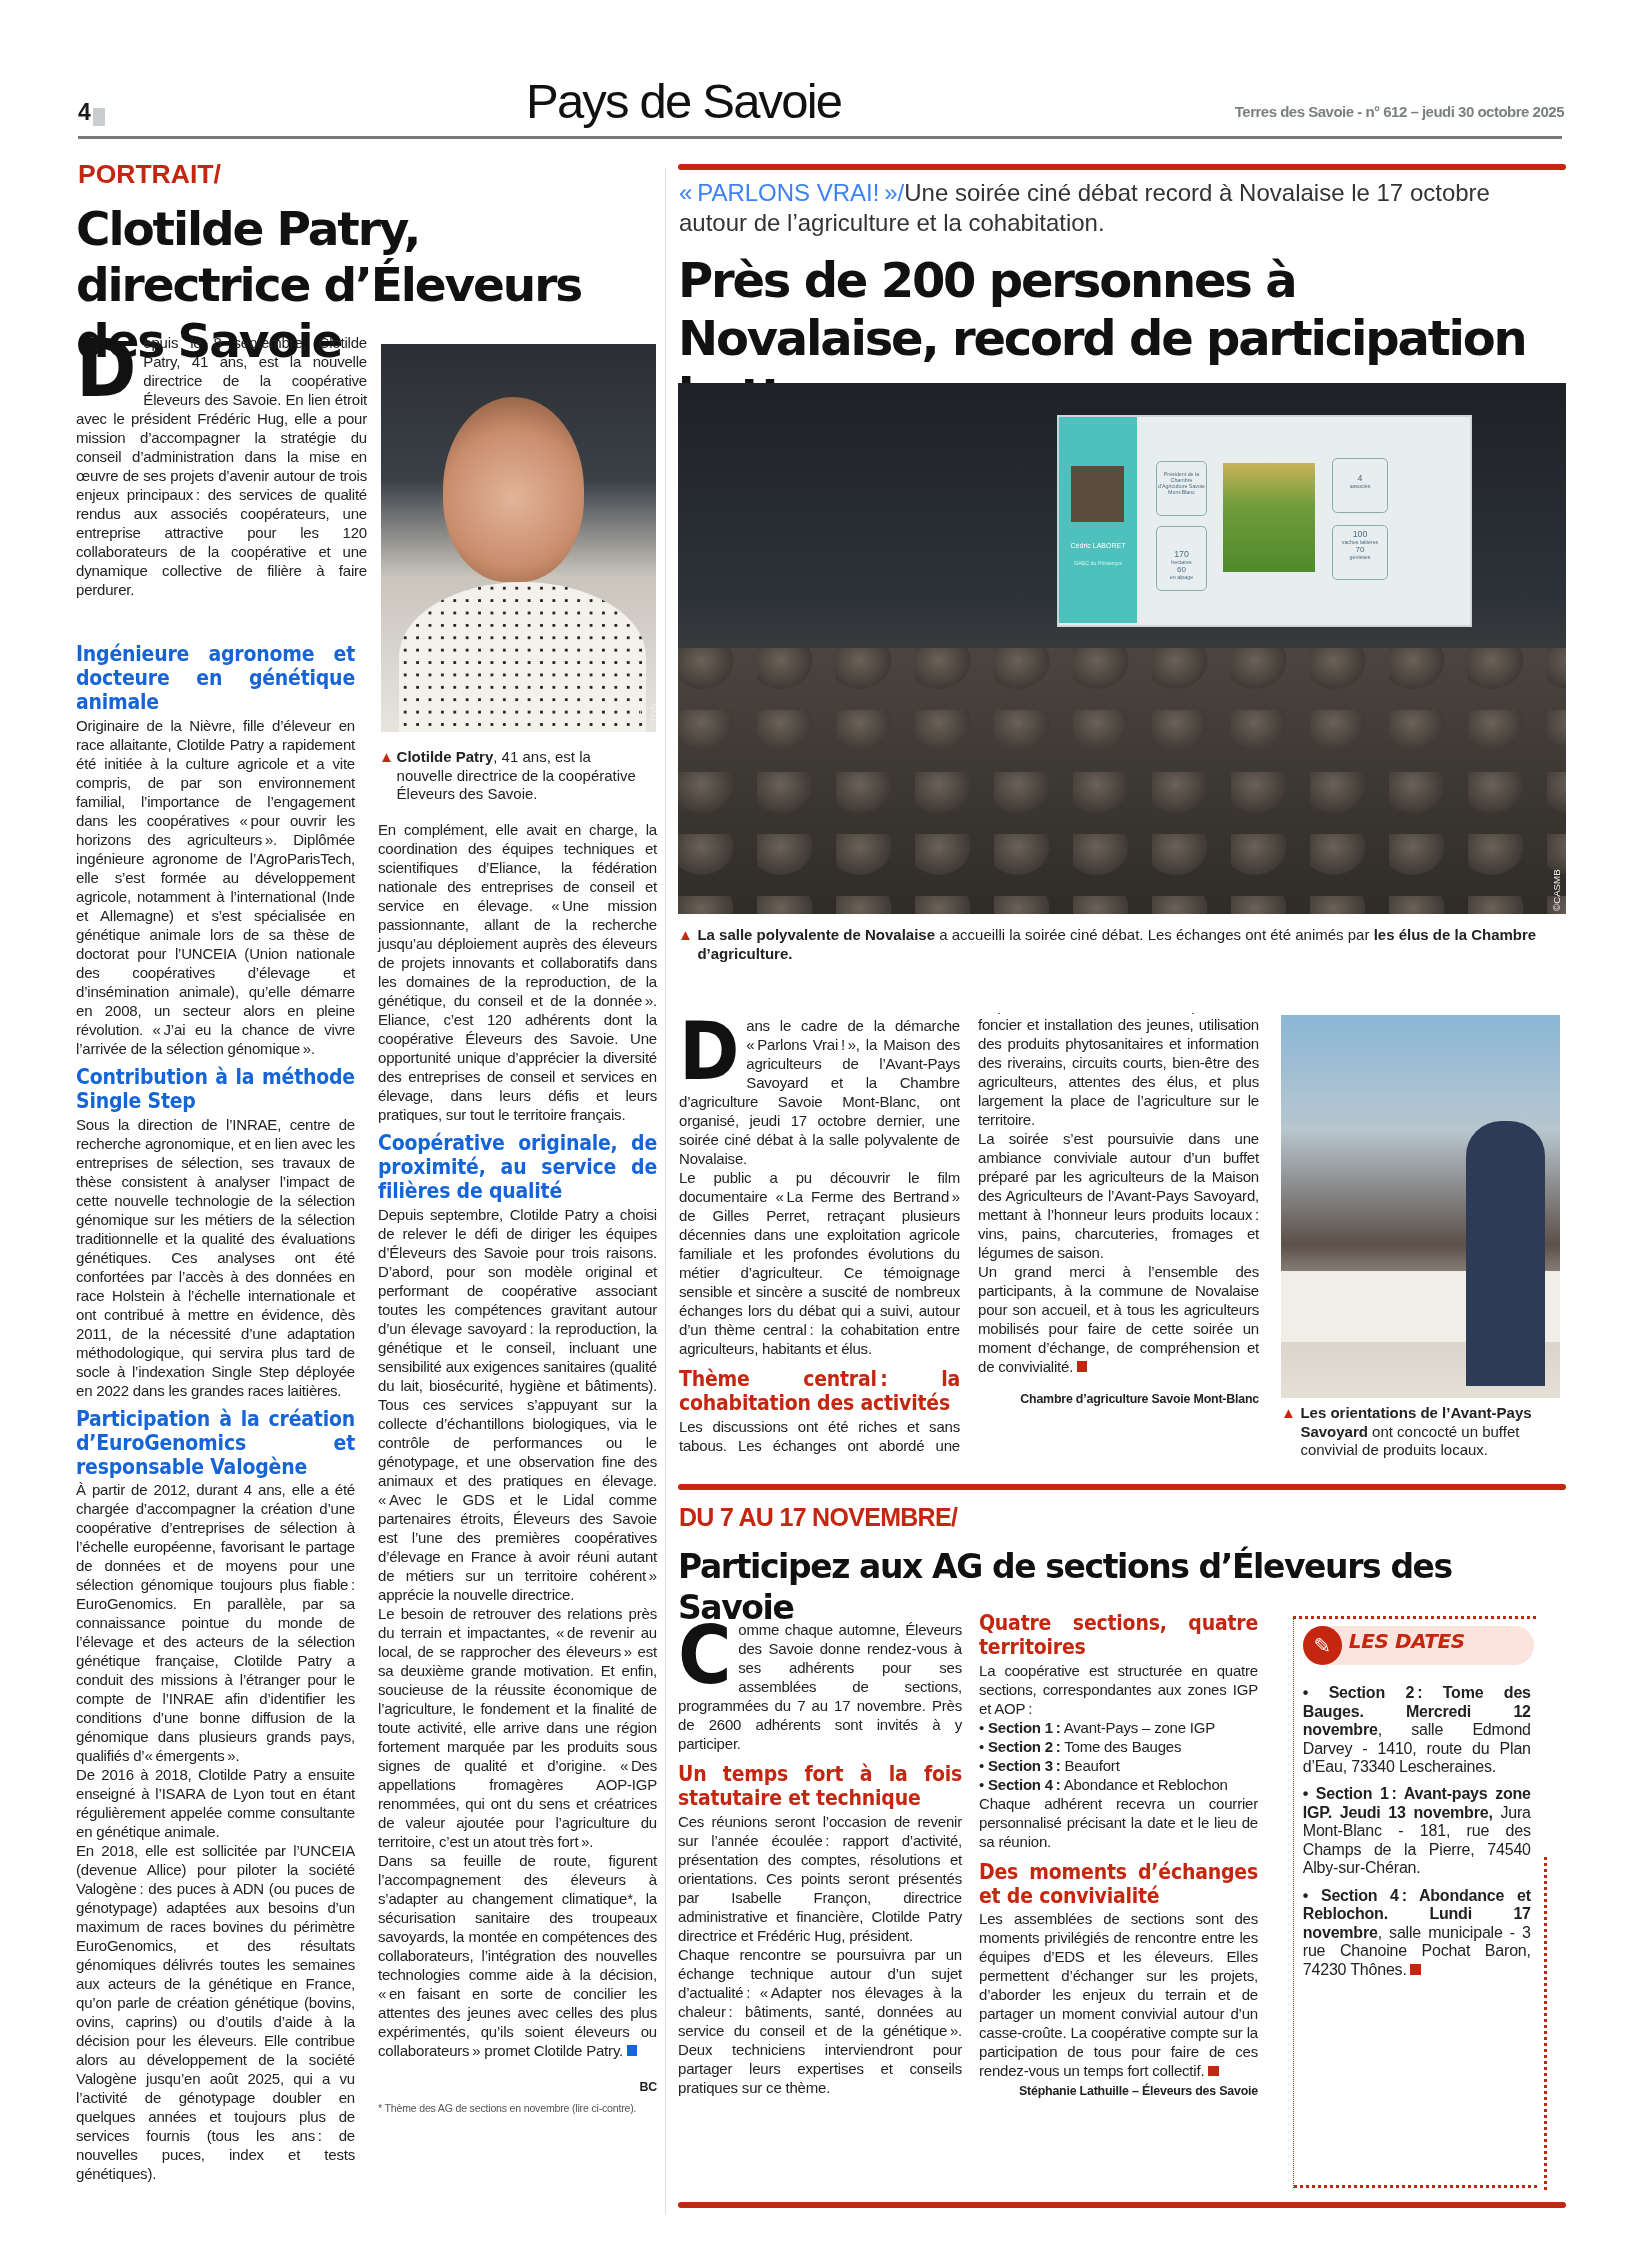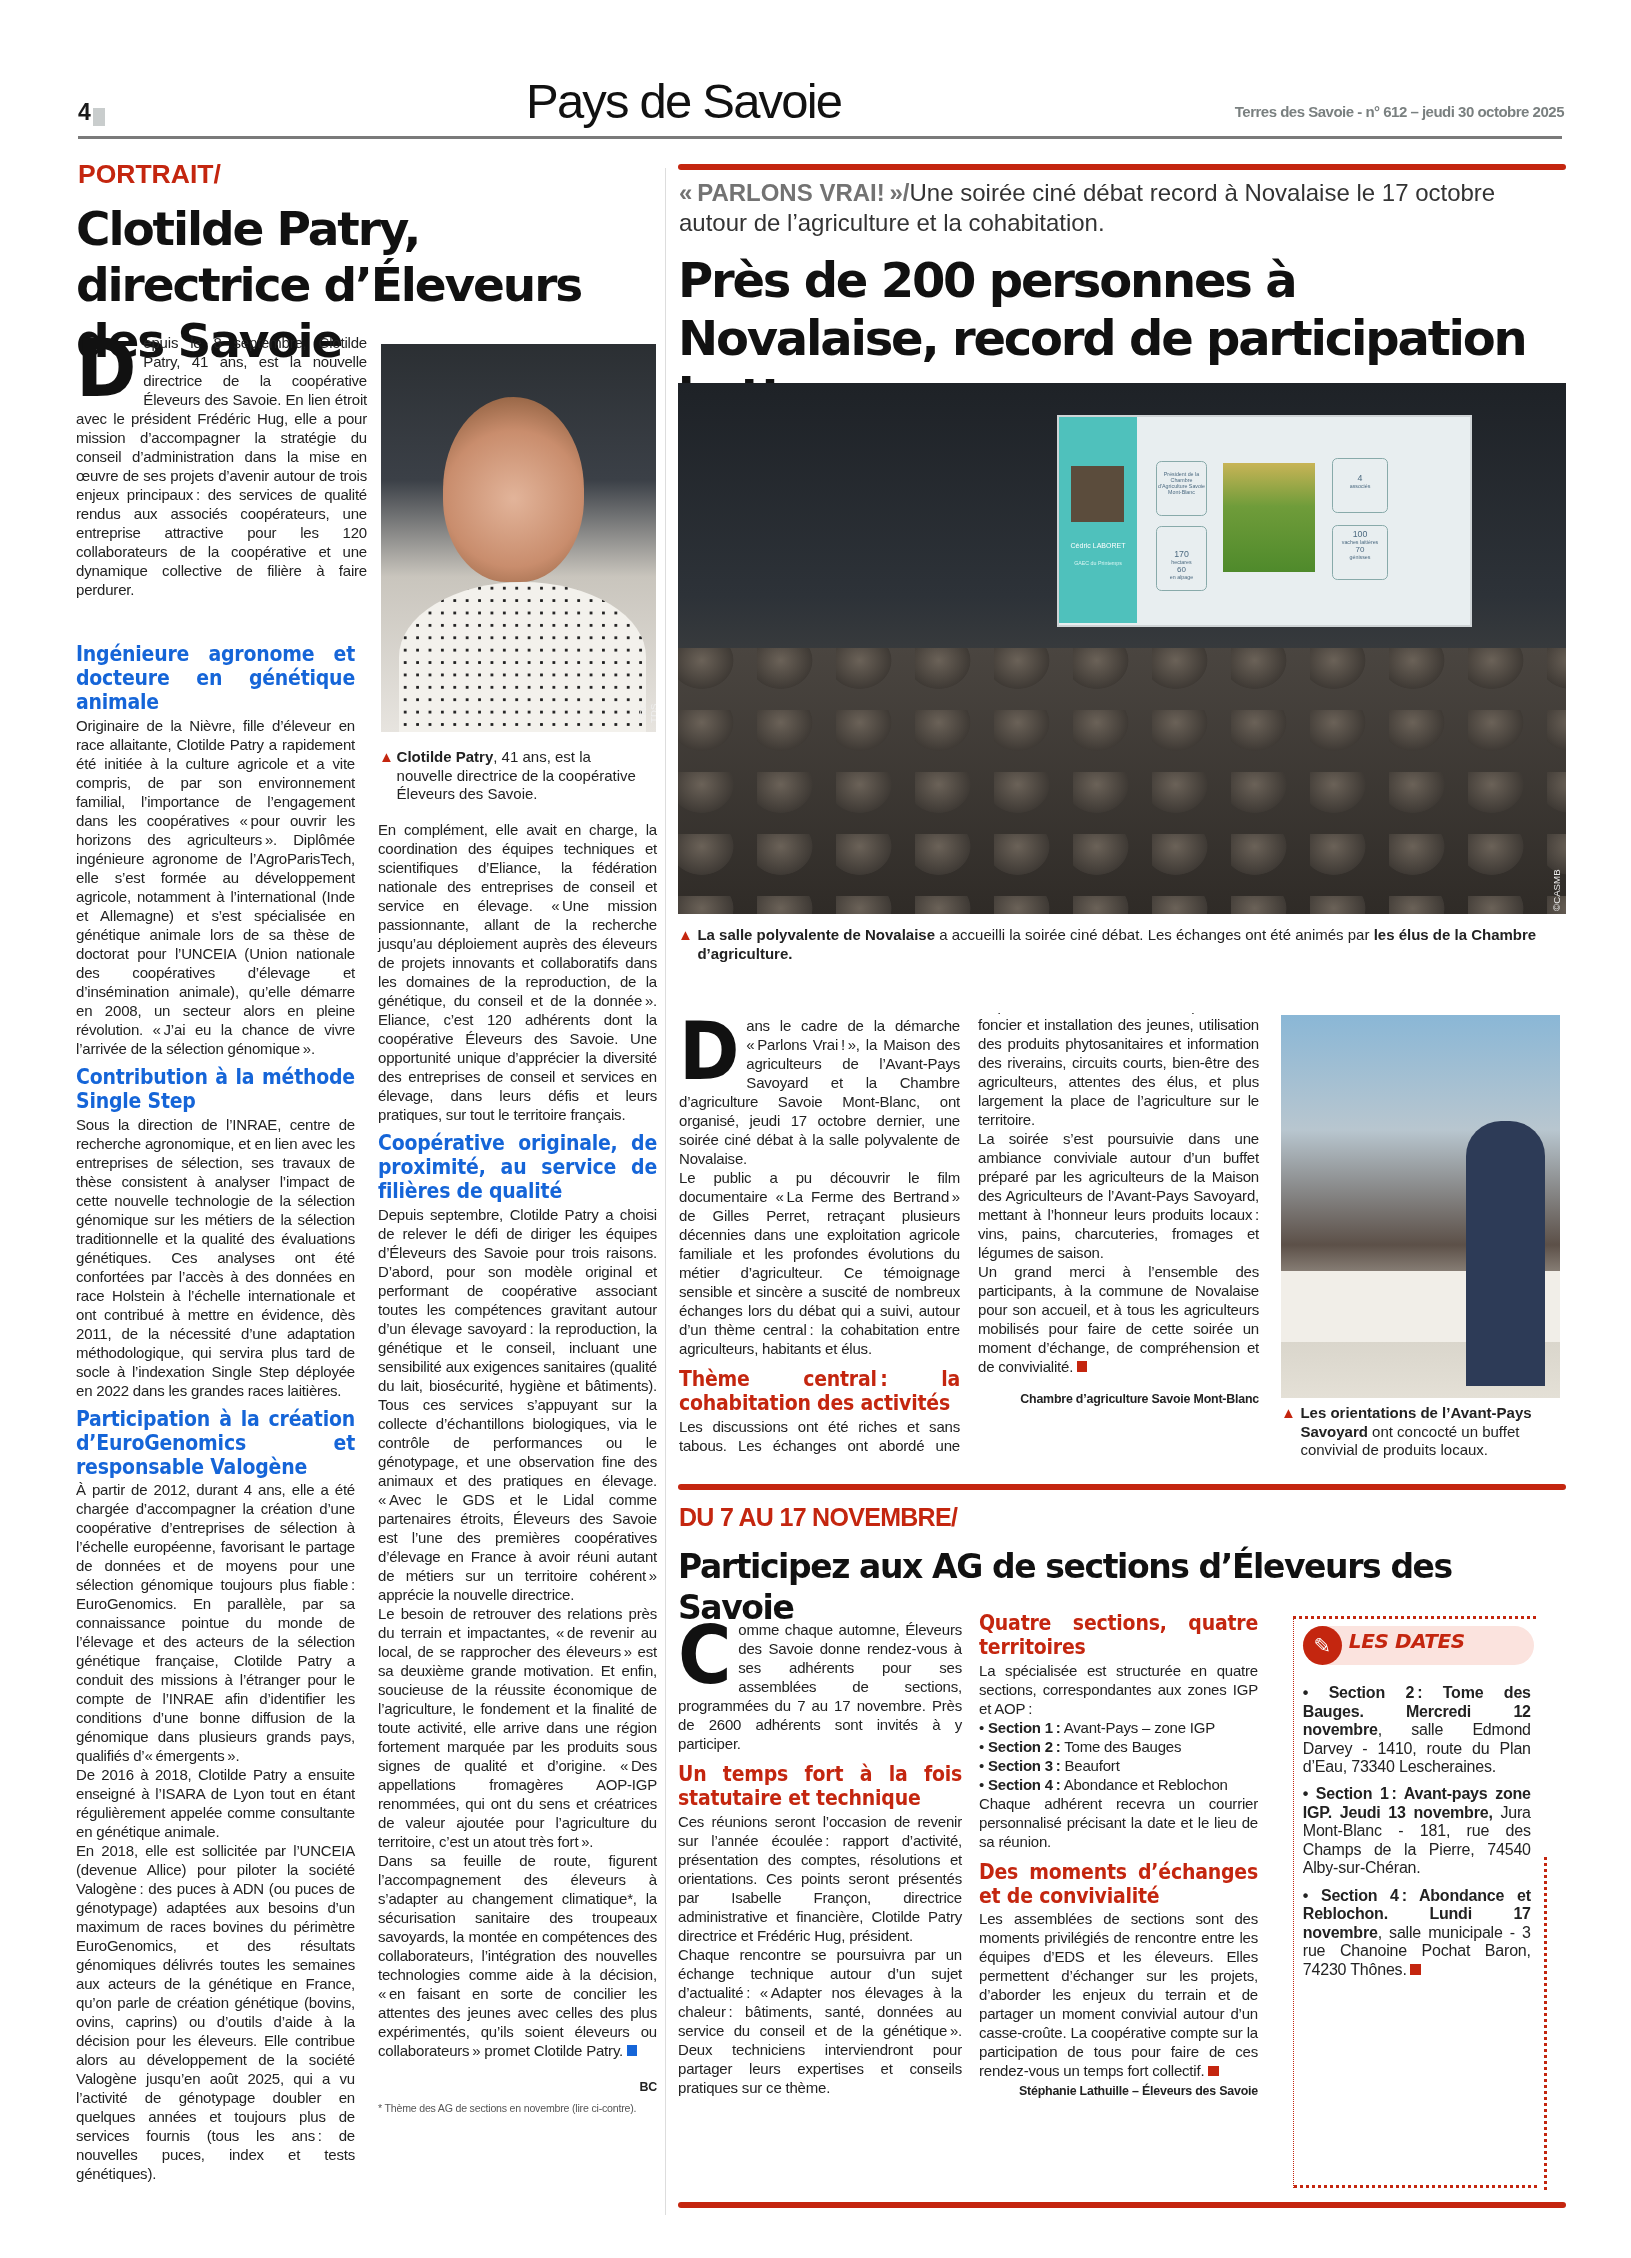--- a/index.html
+++ b/index.html
@@ -66,21 +66,21 @@
   <p>Le besoin de retrouver des relations près du terrain et impactantes, « de revenir au local, de se rapprocher des éleveurs » est sa deuxième grande motivation. Et enfin, soucieuse de la réussite économique de l’agriculture, le fondement et la finalité de toute activité, elle arrive dans une région fortement marquée par les produits sous signes de qualité et d’origine. « Des appellations fromagères AOP-IGP renommées, qui ont du sens et créatrices de valeur ajoutée pour l’agriculture du territoire, c’est un atout très fort ».</p>
   <p><span>Dans sa feuille de route, figurent l’accompagnement des éleveurs à s’adapter au changement climatique*, la sécurisation sanitaire des troupeaux savoyards, la montée en compétences des collaborateurs, l’intégration des nouvelles technologies comme aide à la décision, « en faisant en sorte de concilier les attentes des jeunes avec celles des plus expérimentés, qu’ils soient éleveurs ou collaborateurs » promet Clotilde Patry.</span><span class="endsq" style="background:#1565d8;"></span></p>
   <div style="text-align:right; font-weight:bold; font-size:12.4px; margin-top:18px;">BC</div>
   <div style="font-size:10.6px; color:#555; text-align:left; margin-top:1.8px;">* Thème des AG de sections en novembre (lire ci-contre).</div>
 </div>
 
 <div class="abs" style="left:665px; top:168px; width:0.9px; height:2047px; background:#ddd;"></div>
 
 <div class="abs redbar" style="left:678px; top:164px; width:888px;"></div>
 <div class="abs" style="left:679px; top:178px; width:865px; font-size:24px; line-height:30px; color:#333;">
-  <span style="color:#737373; font-weight:bold;">« PARLONS VRAI! »/</span><span>Une soirée ciné débat record à Novalaise le 17 octobre autour de l’agriculture et la cohabitation.</span>
+  <span style="color:#3b82f6; font-weight:normal;">« PARLONS VRAI! »/</span><span>Une soirée ciné débat record à Novalaise le 17 octobre autour de l’agriculture et la cohabitation.</span>
 </div>
 <h1 class="abs" style="left:678px; top:251px; width:891px; font-family:'DejaVu Sans',sans-serif; font-size:48px; line-height:58px; font-weight:bold; letter-spacing:-2.2px; color:#111;">Près de 200 personnes à Novalaise, record de participation battu</h1>
 
 <div class="abs photo" style="left:678px; top:383px; width:888px; height:531px; background:linear-gradient(180deg,#1e2227 0%,#2d3238 40%,#4b4a46 70%,#3a3630 100%);">
   <div class="abs" style="left:379px; top:32px; width:415px; height:212px; background:#e8eef0; border:2.6px solid #cfd4d6;">
     <div class="abs" style="left:0; top:0; width:78px; height:206px; background:#4fc1bc;">
       <div class="abs" style="left:12.4px; top:49px; width:53px; height:56px; background:#5b4c3c;"></div>
       <div class="abs" style="left:3.5px; top:125px; width:71px; font-size:7px; color:#fff; text-align:center;">Cédric LABORET</div>
       <div class="abs" style="left:3.5px; top:143px; width:71px; font-size:5.3px; color:#d8f5f3; text-align:center;">GAEC du Printemps</div>
     </div>
@@ -144,21 +144,21 @@
 <div class="abs body-text" style="left:678px; top:1620px; width:284px;">
   <span class="dropcap">C</span>
   <p>omme chaque automne, Éleveurs des Savoie donne rendez-vous à ses adhérents pour ses assemblées de sections, programmées du 7 au 17 novembre. Près de 2600 adhérents sont invités à y participer.</p>
   <h2 class="sub-red">Un temps fort à la fois statutaire et technique</h2>
   <p>Ces réunions seront l’occasion de revenir sur l’année écoulée : rapport d’activité, présentation des comptes, résolutions et orientations. Ces points seront présentés par Isabelle Françon, directrice administrative et financière, Clotilde Patry directrice et Frédéric Hug, président.</p>
   <p>Chaque rencontre se poursuivra par un échange technique autour d’un sujet d’actualité : « Adapter nos élevages à la chaleur : bâtiments, santé, données au service du conseil et de la génétique ». Deux techniciens interviendront pour partager leurs expertises et conseils pratiques sur ce thème.</p>
 </div>
 
 <div class="abs body-text" style="left:979px; top:1611px; width:279px;">
   <h2 class="sub-red" style="margin-top:0;">Quatre sections, quatre territoires</h2>
-  <p>La spécialisée est structurée en quatre sections, correspondantes aux zones IGP et AOP :</p>
+  <p>La coopérative est structurée en quatre sections, correspondantes aux zones IGP et AOP :</p>
   <div style="text-align:left;">
     <div>• <b>Section 1 :</b><span> Avant-Pays – zone IGP</span></div>
     <div>• <b>Section 2 :</b><span> Tome des Bauges</span></div>
     <div>• <b>Section 3 :</b><span> Beaufort</span></div>
     <div>• <b>Section 4 :</b><span> Abondance et Reblochon</span></div>
   </div>
   <p>Chaque adhérent recevra un courrier personnalisé précisant la date et le lieu de sa réunion.</p>
   <h2 class="sub-red">Des moments d’échanges et de convivialité</h2>
   <p><span>Les assemblées de sections sont des moments privilégiés de rencontre entre les équipes d’EDS et les éleveurs. Elles permettent d’échanger sur les projets, d’aborder les enjeux du terrain et de partager un moment convivial autour d’un casse-croûte. La coopérative compte sur la participation de tous pour faire de ces rendez-vous un temps fort collectif.</span><span class="endsq" style="background:#c4260f;"></span></p>
   <div style="text-align:right; font-weight:bold; font-size:12.4px; margin-top:1.8px;">Stéphanie Lathuille – Éleveurs des Savoie</div>

